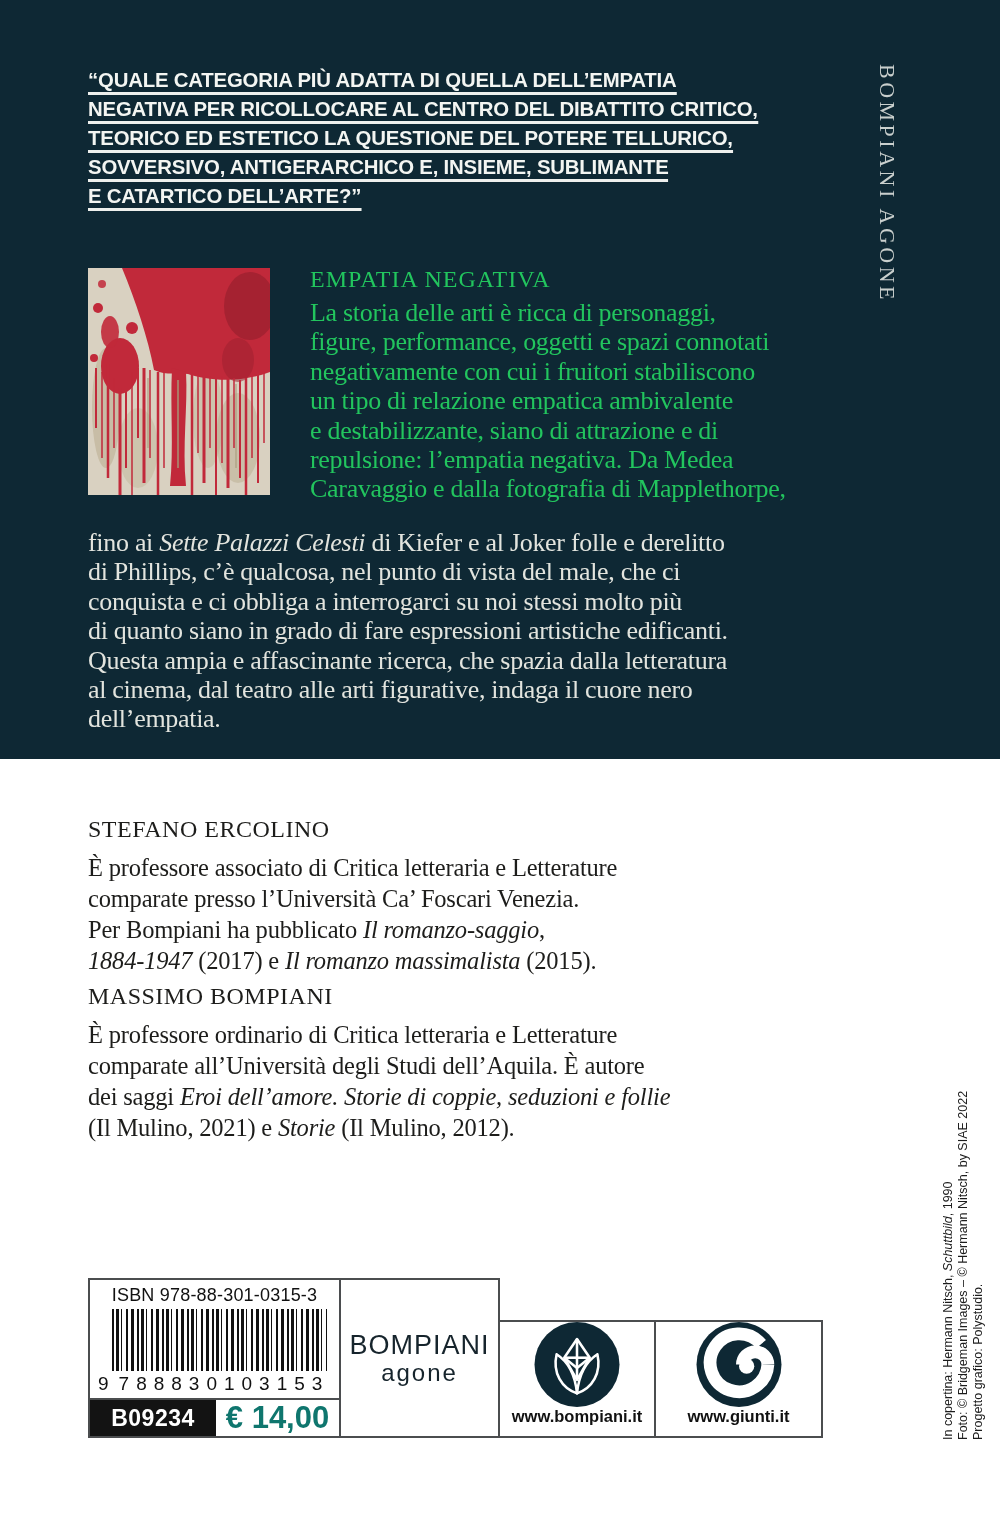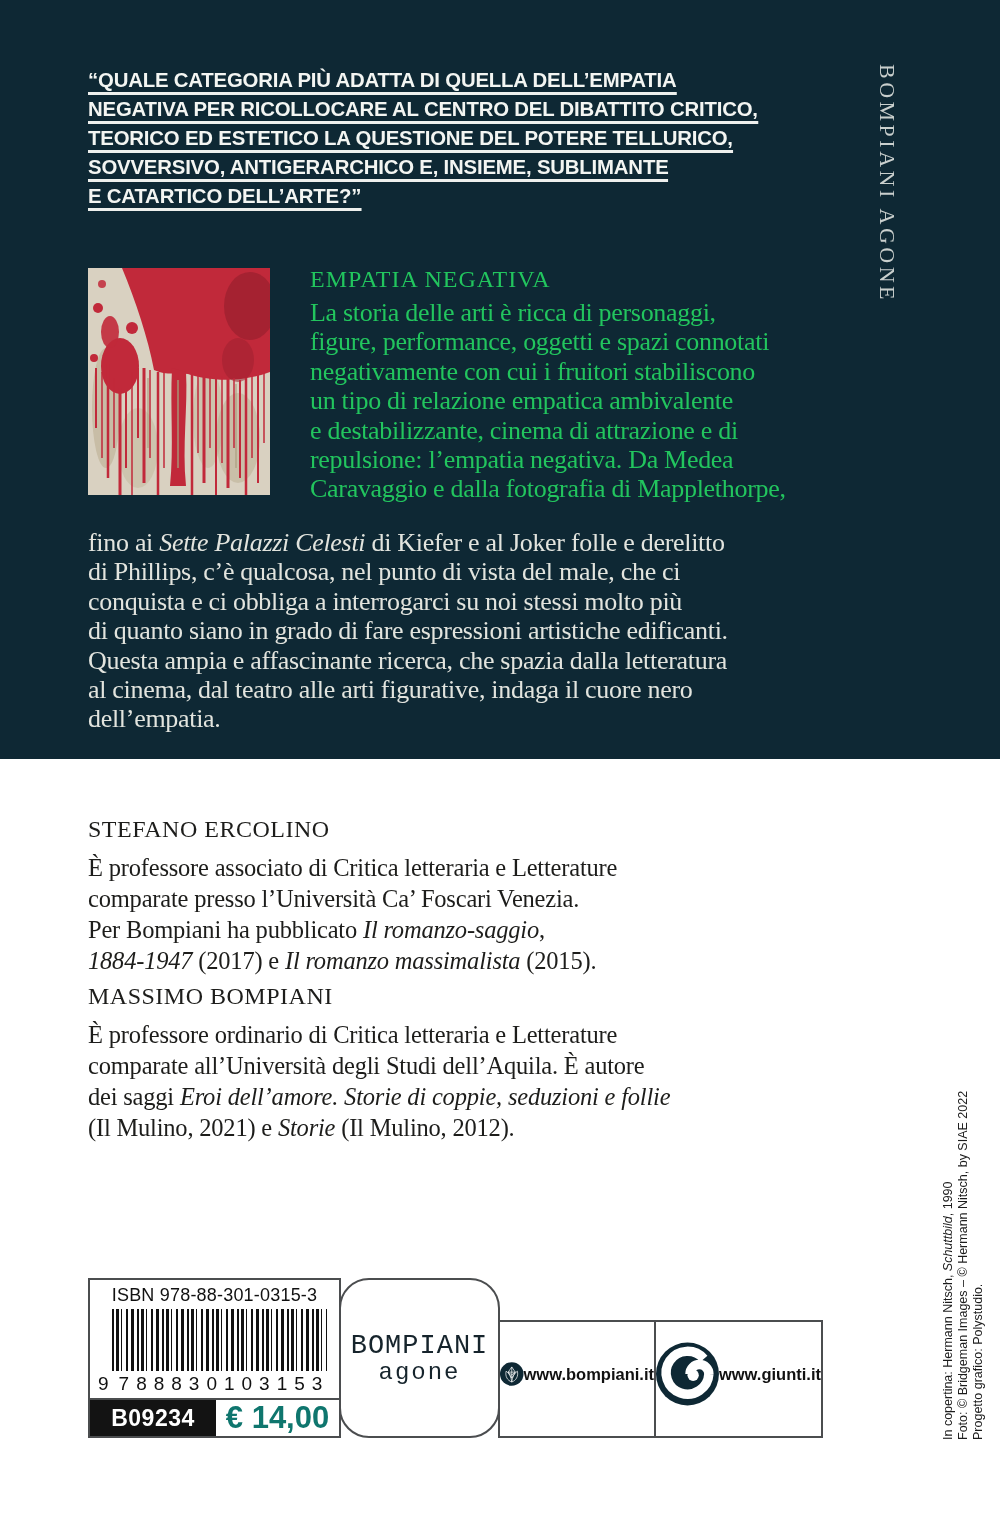--- a/index.html
+++ b/index.html
@@ -57,24 +57,24 @@
       #121212 19px 22px,#fff 22px 25px); }
   .digits { display:flex; align-items:center; padding:0 14px 0 8px; font-size:19px; color:#111; }
   .digits .d9 { margin-right:10px; }
   .digits .grp { flex:1; text-align:center; letter-spacing:7px; }
   .isbn-bottom { flex:1; display:flex;text-align:right; }
   .code-badge { width:126px; background:#131313; color:#fff; font-weight:bold;
     font-size:23px; display:flex; align-items:center; justify-content:center; letter-spacing:0.5px; }
   .price { flex:1; display:flex; align-items:center; justify-content:center;
     font-weight:bold; font-size:31px; color:#0f766e; }
   .box-pub { width:161px; display:flex; flex-direction:column; align-items:center; justify-content:center;
-    font-family:Liberation Mono, monospace; color:#16242c;border-radius:30px; }
+    font-family:Liberation Sans, sans-serif; color:#16242c; }
   .pub-name { font-size:27px; letter-spacing:1px; }
   .pub-imprint { font-size:24px; letter-spacing:2px; margin-top:-2px; }
-  .box-site { width:158px; display:flex; flex-direction:row; align-items:center; justify-content:space-between;
+  .box-site { width:158px; display:flex; flex-direction:column; align-items:center; justify-content:space-between;
     padding:0 0 10px;margin-top:42px; }
   .box-site.g { width:169px; }
   .logo-circle { width:88px; height:88px; }
   .site-label { font-size:16.5px; font-weight:bold; color:#111; }
 
   
   .credits { position:absolute; left:941px; top:1440px; width:332px;
     transform:rotate(-90deg); transform-origin:0 0;
     font-family:"Liberation Sans", sans-serif; font-size:12.5px; line-height:15px;
     color:#1c1c1c; white-space:nowrap; }
@@ -145,21 +145,21 @@
         </g>
       </svg>
     </div>
 
     <div class="syn-right">
       <div class="syn-head">EMPATIA NEGATIVA</div>
       <div class="body-line">La storia delle arti è ricca di personaggi,</div>
       <div class="body-line">figure, performance, oggetti e spazi  connotati</div>
       <div class="body-line">negativamente con cui i fruitori stabiliscono</div>
       <div class="body-line">un tipo di relazione empatica ambivalente</div>
-      <div class="body-line">e destabilizzante, cinema di attrazione e di</div>
+      <div class="body-line">e destabilizzante, siano di attrazione e di</div>
       <div class="body-line">repulsione: l’empatia negativa. Da Medea</div>
       <div class="body-line">Caravaggio e dalla fotografia di Mapplethorpe,</div>
     </div>
 
     <div class="syn-full">
       <div class="body-line"><span>fino ai </span><span class="it">Sette Palazzi Celesti</span><span> di Kiefer e al Joker folle e derelitto</span></div>
       <div class="body-line">di Phillips, c’è qualcosa, nel punto di vista del male, che ci</div>
       <div class="body-line">conquista e ci obbliga a interrogarci su noi stessi molto più</div>
       <div class="body-line">di quanto siano in grado di fare espressioni artistiche edificanti.</div>
       <div class="body-line">Questa ampia e affascinante ricerca, che spazia dalla letteratura</div>

